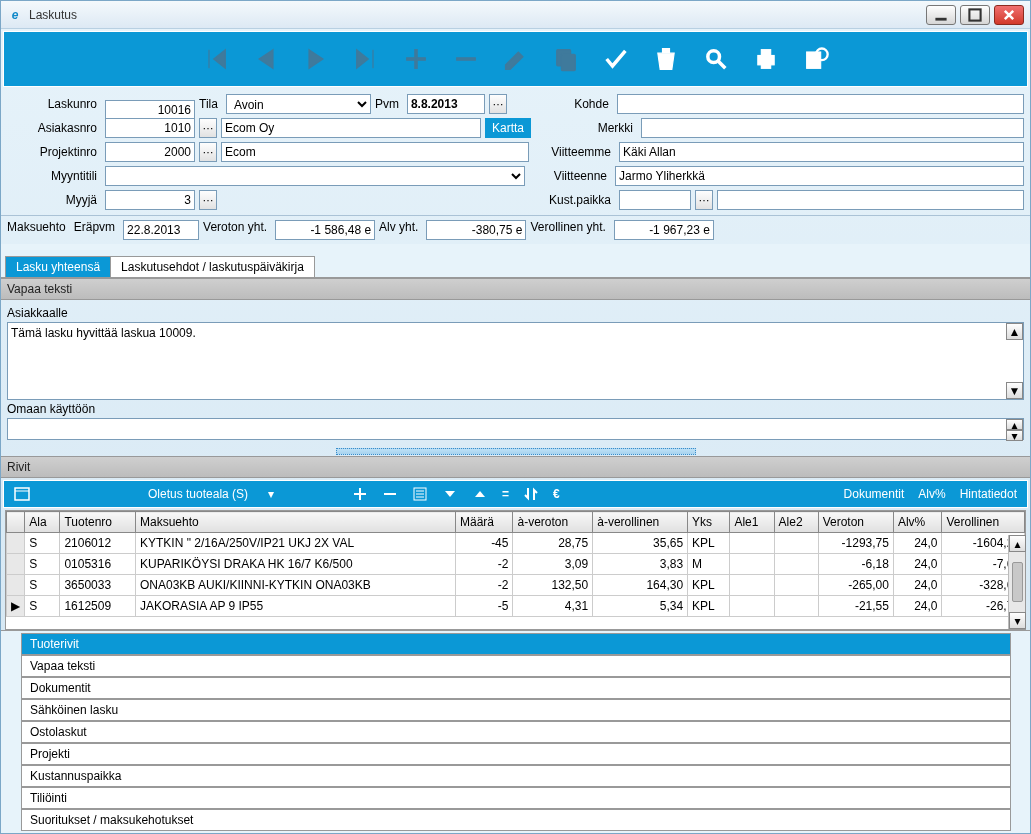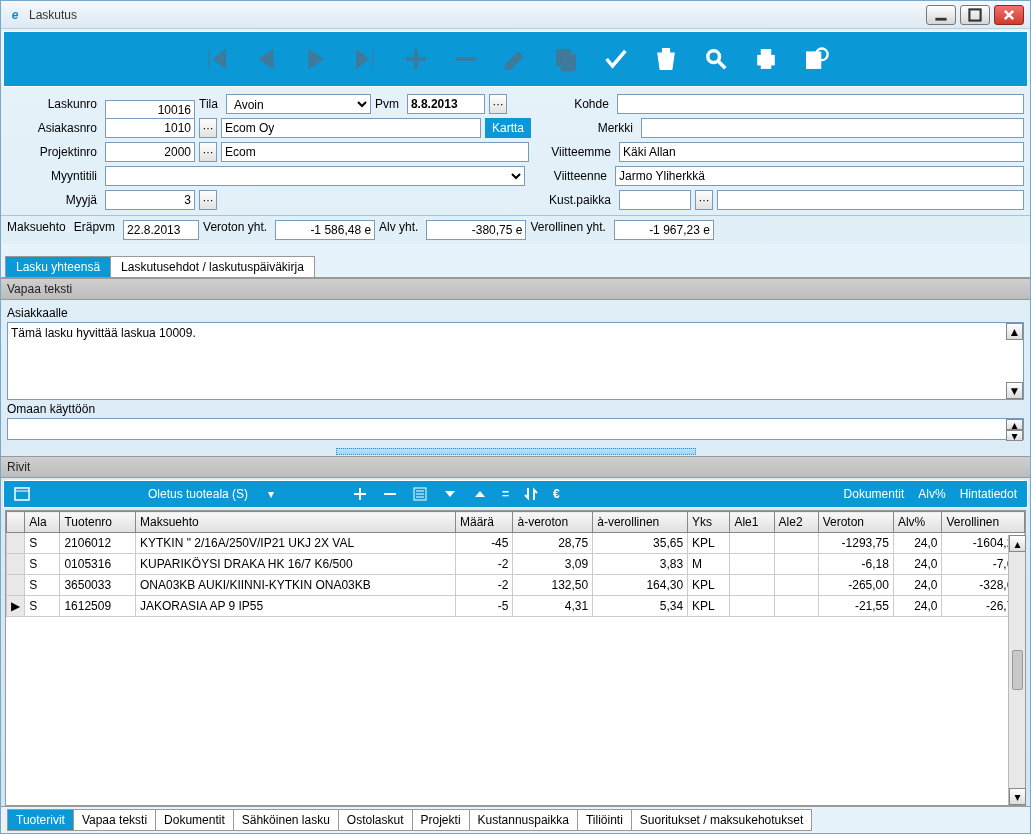--- a/index.html
+++ b/index.html
@@ -192,22 +192,23 @@
   .r { text-align:right; }
   .selcol { width:14px;background:#e4e4e4; }
   .row-marker { width:14px;text-align:center;background:#e8e8e8;}
   .v-scroll-fake {
     position:absolute;right:0;top:24px;width:17px;bottom:0;
     background:#e8e8e8;border-left:1px solid #bbb;
     display:flex;flex-direction:column;justify-content:space-between;
   }
   .bottom-tabs {
     display:flex;border-top:1px solid #999;
-    padding:2px 6px;background:#e7f3fa;
+    padding:2px 20px;background:#e7f3fa;
     gap:0;
+    flex-direction:column;
   }
   .btab {
     border:1px solid #999;padding:3px 8px;
     background:#fff;cursor:pointer;margin-right:-1px;
   }
   .btab.active { background:#0b98d6;color:#fff;}
 </style>
 </head>
 <body>
 

